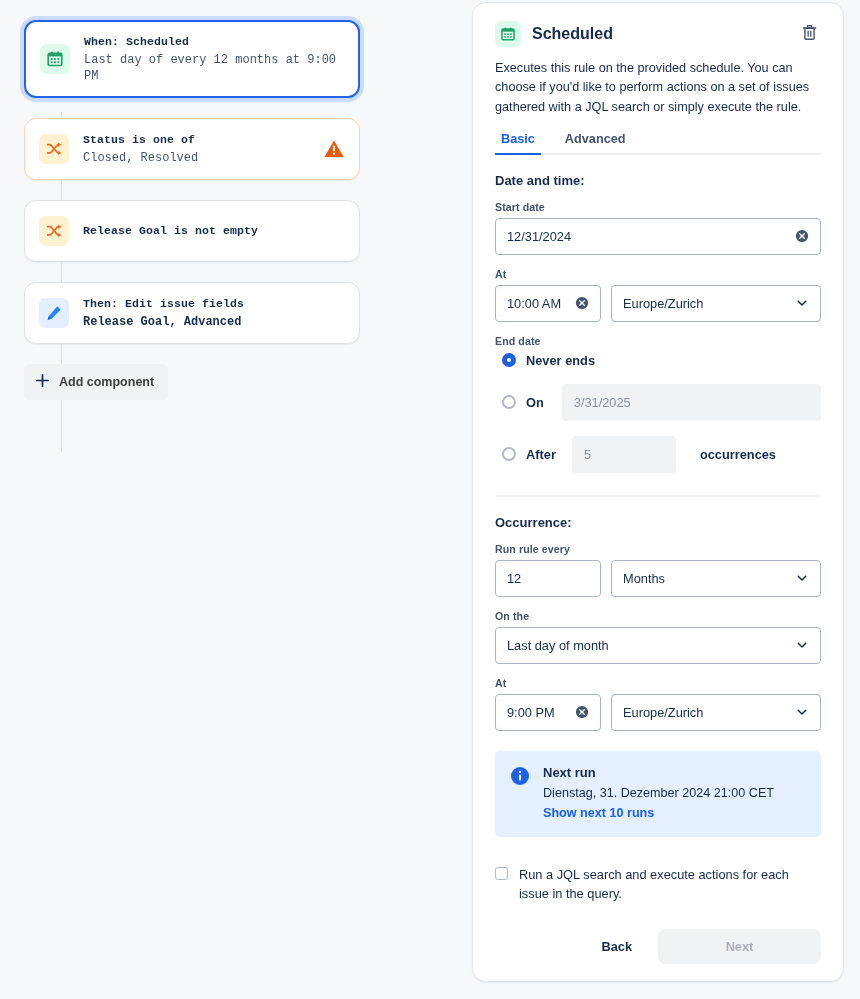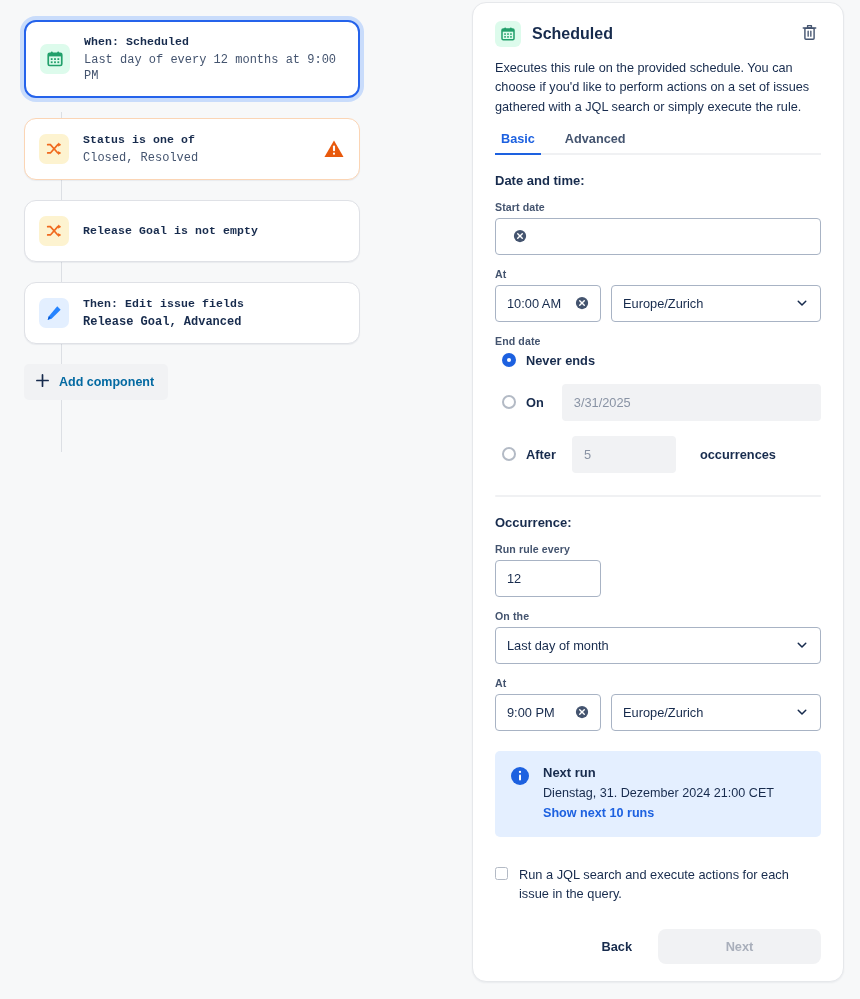--- a/index.html
+++ b/index.html
@@ -74,21 +74,21 @@
   .warn-icon { flex: 0 0 auto; margin-left: 8px; display:flex; }
 
   .add-btn {
     position: relative; z-index: 1;
     margin: 20px 0 0 24px;
     display: inline-flex; align-items: center; gap: 9px;
     background: #f1f2f4;
     border: none; border-radius: 5px;
     padding: 9px 14px 9px 11px;
     font-family: inherit;
-    font-size: 12.5px; font-weight: 700; color: #0369a1;
+    font-size: 12.5px; font-weight: 700; color: #404040;
     cursor: pointer;
   }
 
   
   .panel {
     position: absolute;
     left: 472px; top: 2px;
     width: 372px; height: 980px;
     background: #ffffff;
     border: 1px solid #e6e8eb;
@@ -353,20 +353,21 @@
 
     <div class="tabs">
       <button class="tab active">Basic</button>
       <button class="tab">Advanced</button>
     </div>
 
     <div class="section-h">Date and time:</div>
 
     <div class="flabel">Start date</div>
     <div class="field">
+      <span class="val">12/31/2024</span>
       <span class="clear-ic">
         <svg width="14" height="14" viewBox="0 0 16 16" aria-hidden="true">
           <circle cx="8" cy="8" r="7" fill="#44546f"></circle>
           <path d="M5.4 5.4 L10.6 10.6 M10.6 5.4 L5.4 10.6" stroke="#fff" stroke-width="1.6" stroke-linecap="round"></path>
         </svg>
       </span>
     </div>
 
     <div class="flabel">At</div>
     <div class="row2">
@@ -414,20 +415,28 @@
     </div>
 
     <div class="divider"></div>
 
     <div class="section-h">Occurrence:</div>
 
     <div class="flabel">Run rule every</div>
     <div class="row2">
       <div class="field w-num">
         <span class="val">12</span>
+      </div>
+      <div class="field w-tz">
+        <span class="val">Months</span>
+        <span class="chev">
+          <svg width="14" height="14" viewBox="0 0 16 16" aria-hidden="true">
+            <path d="M3.7 6 L8 10.3 L12.3 6" fill="none" stroke="#172b4d" stroke-width="1.7" stroke-linecap="round" stroke-linejoin="round"></path>
+          </svg>
+        </span>
       </div>
     </div>
 
     <div class="flabel">On the</div>
     <div class="field">
       <span class="val">Last day of month</span>
       <span class="chev">
         <svg width="14" height="14" viewBox="0 0 16 16" aria-hidden="true">
           <path d="M3.7 6 L8 10.3 L12.3 6" fill="none" stroke="#172b4d" stroke-width="1.7" stroke-linecap="round" stroke-linejoin="round"></path>
         </svg>

